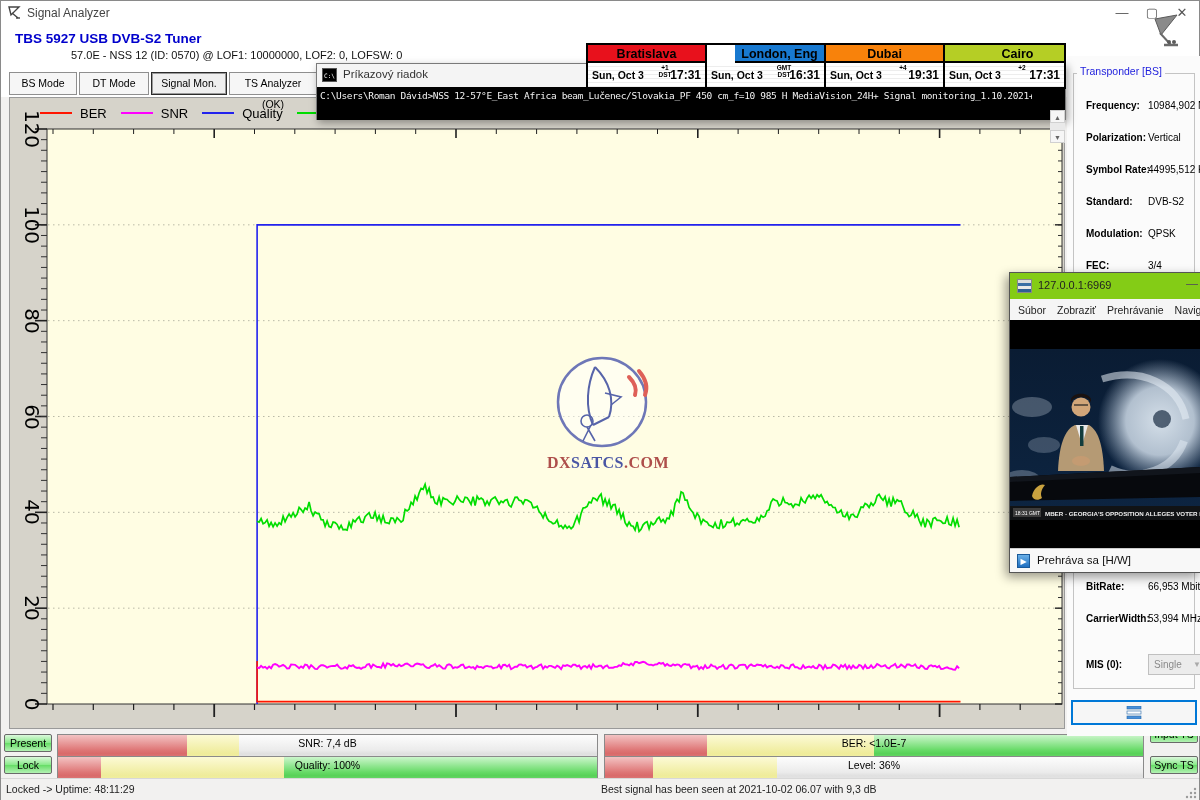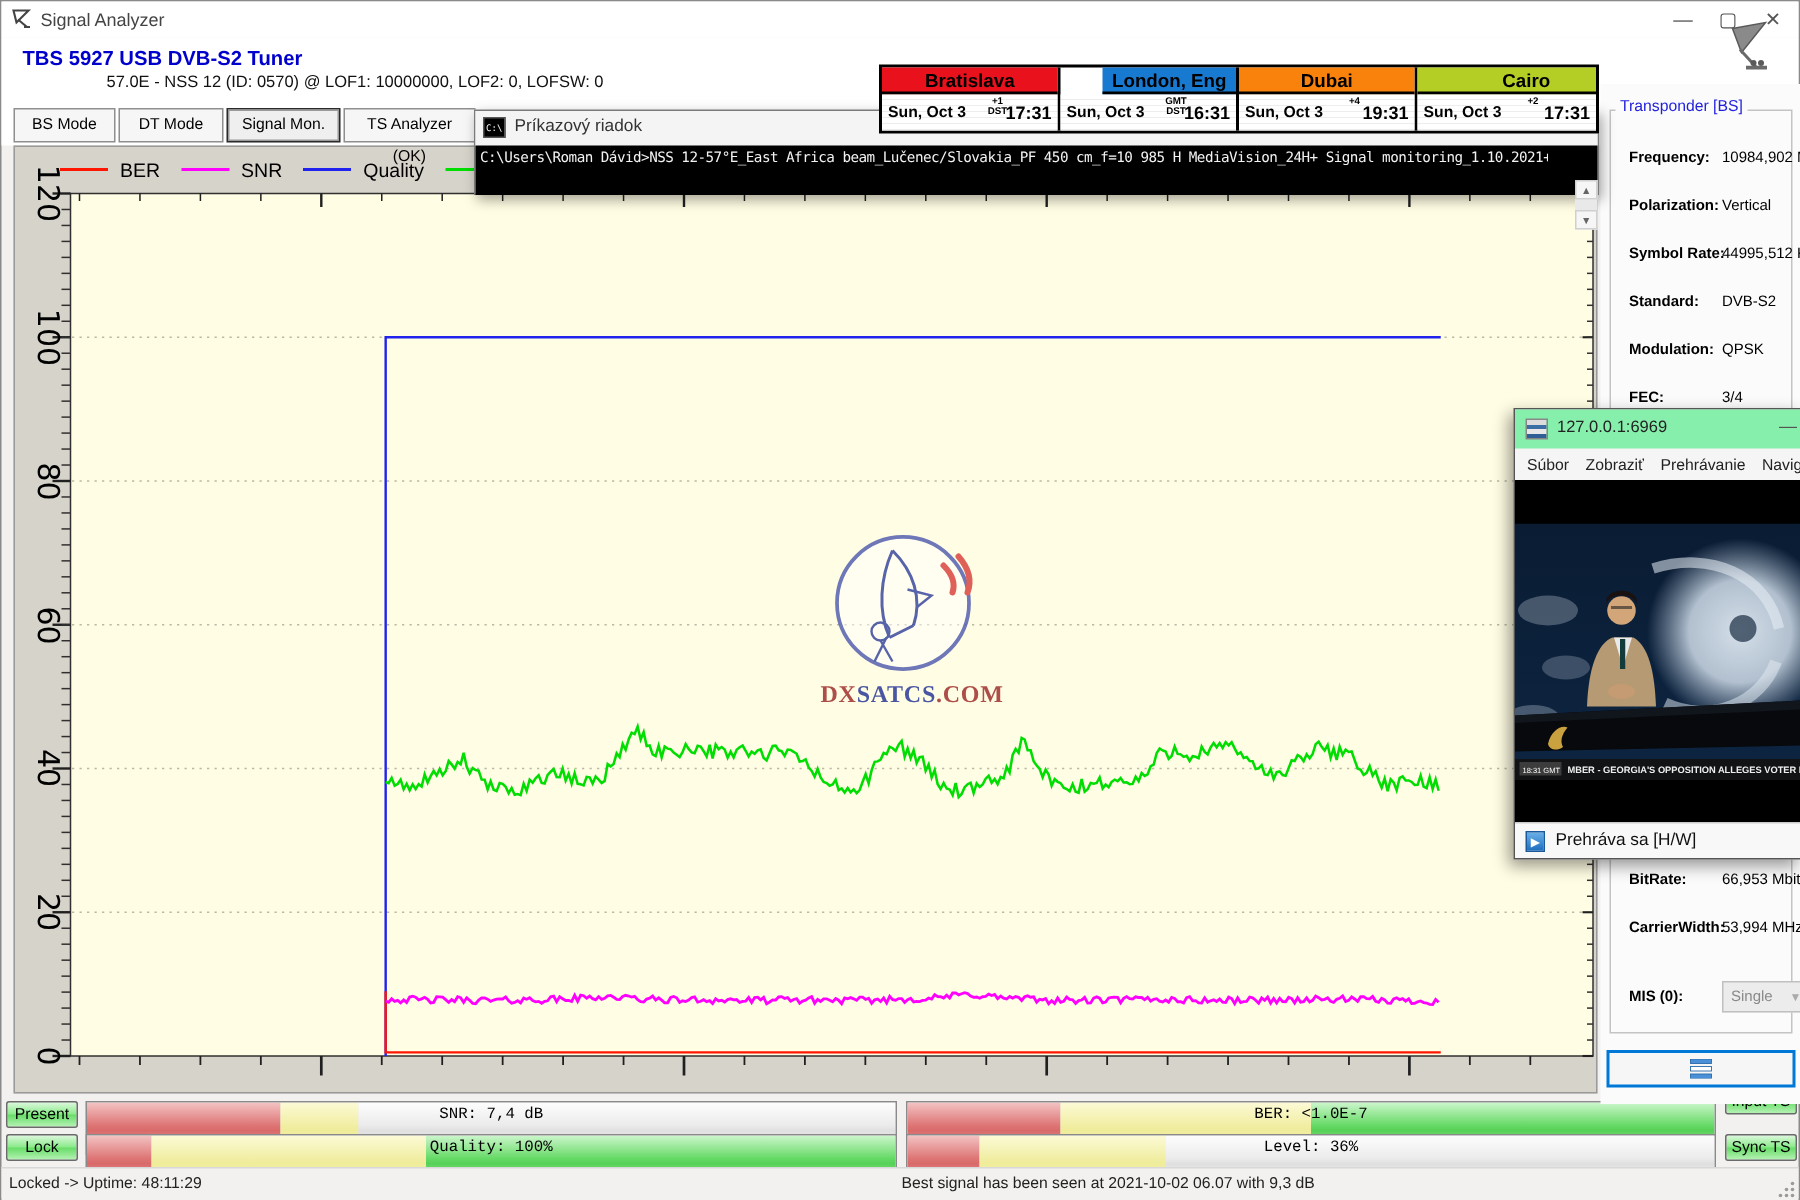--- a/index.html
+++ b/index.html
@@ -39,21 +39,21 @@
   .leg-line { width:32px; height:0; border-top:2px solid #000; }
   .leg-label { font-size:13px; color:#000; }
   #plot-svg { position:absolute; left:0; top:0; }
   .ytick-label { position:absolute; font-size:20px; color:#000; font-family:"DejaVu Sans",sans-serif; }
 
   
   #watermark { position:absolute; left:537px; top:257px; opacity:0.85; z-index:1; }
   #wm-text { text-align:center; font-family:"Liberation Serif",serif; font-weight:bold; font-size:16px; letter-spacing:0.5px; }
 
   
-  #cmdwin { position:absolute; left:315px; top:72px; width:750px; height:57px; z-index:5; border:1px solid #7a7a7a; box-shadow:2px 3px 8px rgba(0,0,0,.35); background:#f4f4f4; }
+  #cmdwin { position:absolute; left:315px; top:62px; width:750px; height:57px; z-index:5; border:1px solid #7a7a7a; box-shadow:2px 3px 8px rgba(0,0,0,.35); background:#f4f4f4; }
   #cmd-title { position:absolute; left:0; top:0; width:100%; height:23px; background:#f4f4f4; }
   #cmd-icon { position:absolute; left:5px; top:4px; width:15px; height:14px; background:#000; border:1px solid #555; color:#fff; font-size:6px; line-height:13px; text-align:center; font-family:"DejaVu Sans Mono",monospace; }
   #cmd-title-text { position:absolute; left:26px; top:4px; font-size:11.5px; color:#333; }
   #cmd-body { position:absolute; left:0; top:23px; width:100%; height:33px; background:#000; }
   #cmd-text { position:absolute; left:3px; top:3px; width:712px; font-family:"DejaVu Sans Mono",monospace; font-size:9.5px; letter-spacing:-0.35px; color:#f2f2f2; white-space:nowrap; overflow:hidden; }
   #cmd-scroll { position:absolute; right:0; top:23px; width:15px; height:33px; background:#e9e9e9; }
   .scr-arrow { position:absolute; left:0; width:15px; height:13px; font-size:7px; color:#666; text-align:center; line-height:13px; background:#f6f6f6; border:1px solid #d0d0d0; }
 
   
   #rpanel { position:absolute; left:1066px; top:55px; width:134px; height:680px; background:#fbfbfb; z-index:1; }
@@ -61,35 +61,35 @@
   #tp-title { position:absolute; left:10px; top:9px; background:#fbfbfb; padding:0 3px; font-size:10.5px; color:#2222dd; z-index:2; }
   .tp-row { position:absolute; left:12px; width:116px; font-size:10px; }
   .tp-label { font-weight:bold; color:#000; display:inline-block; }
   .tp-value { position:absolute; left:62px; top:0; color:#000; white-space:nowrap; }
   #mis-select { position:absolute; left:62px; top:-5px; width:58px; height:21px; background:#ececec; border:1px solid #c0c0c0; color:#8a8a8a; font-size:10px; line-height:19px; padding-left:5px; }
   #mis-select .chev { position:absolute; right:4px; top:0; color:#aaa; font-size:8px; }
   #panel-button { position:absolute; left:4px; top:644px; width:126px; height:25px; background:#f6f6f6; border:2px solid #0078d7; display:flex; align-items:center; justify-content:center; }
 
   
   #player { position:absolute; left:1008px; top:271px; width:192px; height:301px; background:#f5f5f5; border:1px solid #555; box-shadow:-3px 4px 10px rgba(0,0,0,.4); z-index:10; }
-  #pl-title { position:absolute; left:0; top:0; width:100%; height:26px; background:#86efac;padding-left:28px; }
+  #pl-title { position:absolute; left:0; top:0; width:100%; height:26px; background:#84cc16;padding-left:28px; }
   #pl-icon { position:absolute; left:7px; top:6px; width:15px; height:14px; background:linear-gradient(180deg,#dcdcdc 0 3px,#3a6ea5 3px 6px,#e8e8e8 6px 9px,#2f5f95 9px 12px,#d0d0d0 12px); border:1px solid #888; }
   #pl-title-text { position:absolute; left:28px; top:6px; font-size:11px; color:#222; }
   #pl-min { position:absolute; right:2px; top:4px; font-size:12px; color:#555; }
   #pl-menu { position:absolute; left:0; top:26px; width:100%; height:21px; display:flex; gap:11px; padding-left:8px; align-items:center; overflow:hidden; white-space:nowrap; }
   .pl-menu-item { font-size:10.5px; color:#222; }
   #pl-video { position:absolute; left:0; top:47px; width:190px; height:230px; background:#000; }
   #pl-frame { position:absolute; left:0; top:29px; }
   #pl-status { position:absolute; left:0; bottom:0; width:100%; height:24px; background:#f8f8f8; border-top:1px solid #ccc; }
   #pl-status-icon { position:absolute; left:7px; top:5px; width:13px; height:14px; background:linear-gradient(180deg,#6ab0e8,#1f6fc0); border:1px solid #1a5a9a; color:#fff; font-size:8px; text-align:center; line-height:13px; }
   #pl-status-text { position:absolute; left:27px; top:5px; font-size:11.5px; color:#111; }
 
   
   .mbtn { position:absolute; width:48px; height:18px; border:1px solid #6a6a6a; border-radius:2px; background:linear-gradient(180deg,#dcf8dc,#8aea8a 48%,#67dd67 52%,#b4f2b4); font-size:10.5px; color:#000; text-align:center; line-height:16px; }
-  .meter { position:absolute; height:36px; border:1px solid #8a8a8a; background:#e8e8e8; overflow:hidden;font-family:Liberation Mono, monospace; }
+  .meter { position:absolute; height:36px; border:1px solid #8a8a8a; background:#e8e8e8; overflow:hidden; }
   .meter .segs { position:absolute; left:0; top:0; height:100%; width:100%; display:flex; }
   .meter .seg { height:100%; }
   .seg-red { background:linear-gradient(180deg,#f3c3c3,#de7575 45%,#d96a6a 55%,#eaa6a6); }
   .seg-yellow { background:linear-gradient(180deg,#fcfad6,#f1eea4 45%,#efec9a 55%,#f7f4bd); }
   .seg-green { background:linear-gradient(180deg,#ccf6cc,#66da66 45%,#58d158 55%,#a5eaa5); }
   .seg-gray { background:linear-gradient(180deg,#fdfdfd,#ebebeb 45%,#e0e0e0 55%,#f1f1f1); }
   .meter .mtext { position:absolute; left:0; top:0; width:100%; height:100%; text-align:center; font-size:10.5px; color:#000; line-height:17px; }
 
   
   #statusbar { position:absolute; left:0; top:777px; width:1198px; height:22px; background:#f2f1f0; border-top:1px solid #d8d8d8; }

